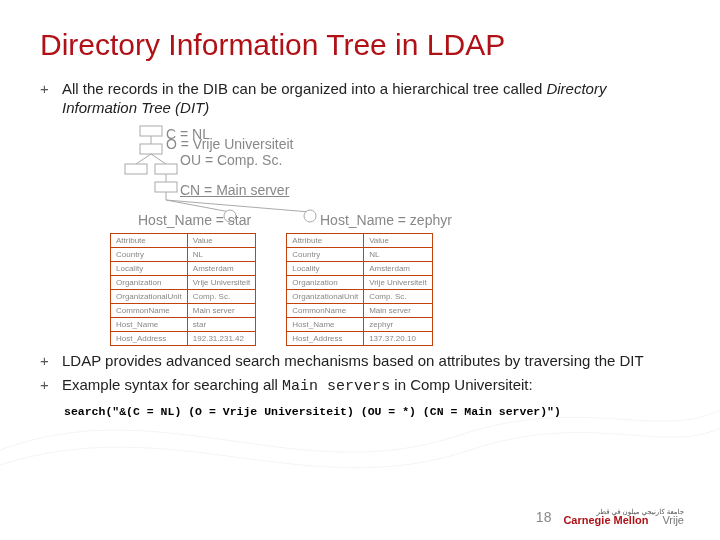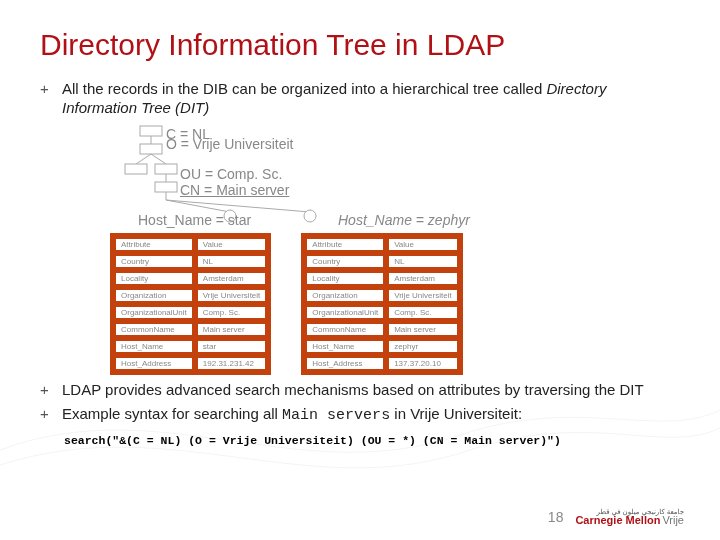--- a/index.html
+++ b/index.html
@@ -10,28 +10,28 @@
   .bullet .plus { width: 12px; flex: 0 0 12px; color: #555; }
   .bullet .txt { flex: 1; }
   .bullet .txt i { font-style: italic; }
   .bullet .txt .mono { font-family: 'Courier New', monospace; }
   .figure { margin: 6px 0 6px 70px; width: 480px; }
   .tree { position: relative; height: 105px; width: 480px; font-size: 14px; color: #777; }
   .tree svg { position: absolute; left: 0; top: 0; }
   .tlbl { position: absolute; white-space: nowrap; color: #888; }
   .tables { display: flex; gap: 30px; margin-top: 4px; }
   table.attr { border-collapse: collapse; font-size: 8px; color: #888; }
-  table.attr th, table.attr td { border: 6px solid #c2410c; padding: 1px 5px; text-align: left; height: 14px; }
+  table.attr th, table.attr td { border: 1px solid #c2410c; padding: 1px 5px; text-align: left; height: 14px; }
   table.attr th { font-weight: 400; }
   .code { font-family: 'Courier New', monospace; font-size: 11.5px; font-weight: bold; margin: 8px 0 0 24px; letter-spacing: 0; white-space: nowrap; }
   .footer { position: absolute; bottom: 14px; right: 36px; display: flex; align-items: center; gap: 12px; }
   .pagenum { color: #888; font-size: 14px; }
   .logo { display: flex; flex-direction: column; align-items: flex-end; line-height: 1; }
   .logo .ar { font-size: 7px; color: #555; direction: rtl; letter-spacing: 0; }
-  .logo .row { display: flex; align-items: baseline; gap: 2px; }
+  .logo .row { display: flex; align-items: baseline; gap: 14px; }
   .logo .cm { color: #b01116; font-weight: bold; font-size: 11px; }
   .logo .qa { color: #777; font-size: 11px; font-weight: 400; }
   .wave { position: absolute; left: 0; bottom: 40px; width: 720px; height: 120px; pointer-events: none; opacity: 0.22; z-index: 0; }
   .content { position: relative; z-index: 1; }
 </style>
 </head>
 <body>
 
 <div class="slide">
   <svg class="wave" viewBox="0 0 720 120" preserveAspectRatio="none">
@@ -64,24 +64,24 @@
             <rect x="45" y="58" width="22" height="10"></rect>
             <line x1="56" y1="68" x2="56" y2="76"></line>
             <line x1="56" y1="76" x2="120" y2="88"></line>
             <line x1="56" y1="76" x2="200" y2="88"></line>
             <circle cx="120" cy="92" r="6"></circle>
             <circle cx="200" cy="92" r="6"></circle>
           </g>
         </svg>
         <span class="tlbl" style="left:56px; top:2px;">C = NL</span>
         <span class="tlbl" style="left:56px; top:12px;">O = Vrije Universiteit</span>
-        <span class="tlbl" style="left:70px; top:42px;">OU = Comp. Sc.</span>
+        <span class="tlbl" style="left:70px; top:28px;">OU = Comp. Sc.</span>
         <span class="tlbl" style="left:70px; top:58px;text-decoration:underline;">CN = Main server</span>
         <span class="tlbl" style="left:28px; top:88px;">Host_Name = star</span>
-        <span class="tlbl" style="left:228px; top:88px;font-style:italic;">Host_Name = zephyr</span>
+        <span class="tlbl" style="left:210px; top:88px;">Host_Name = zephyr</span>
       </div>
 
       <div class="tables">
         <table class="attr">
           <tbody>
               <tr>
                 <th>Attribute</th>
                 <th>Value</th>
               </tr>
           <tr>
@@ -154,21 +154,21 @@
     </div>
 
     <div class="bullet">
       <span class="plus">+</span>
       <span class="txt">LDAP provides advanced search mechanisms based on attributes by traversing the DIT</span>
     </div>
 
     <div class="bullet">
       <span class="plus">+</span>
       <span class="txt">
-        <span>Example syntax for searching all </span><span class="mono">Main servers</span><span> in Vrije Universiteit:</span>
+        <span>Example syntax for searching all </span><span class="mono">Main servers</span><span> in Comp Universiteit:</span>
       </span>
     </div>
 
     <div class="code">search("&amp;(C = NL) (O = Vrije Universiteit) (OU = *) (CN = Main server)")</div>
   </div>
 
   <div class="footer">
     <span class="pagenum">18</span>
     <div class="logo">
       <span class="ar">جامعة كارنيجي ميلون في قطر</span>

